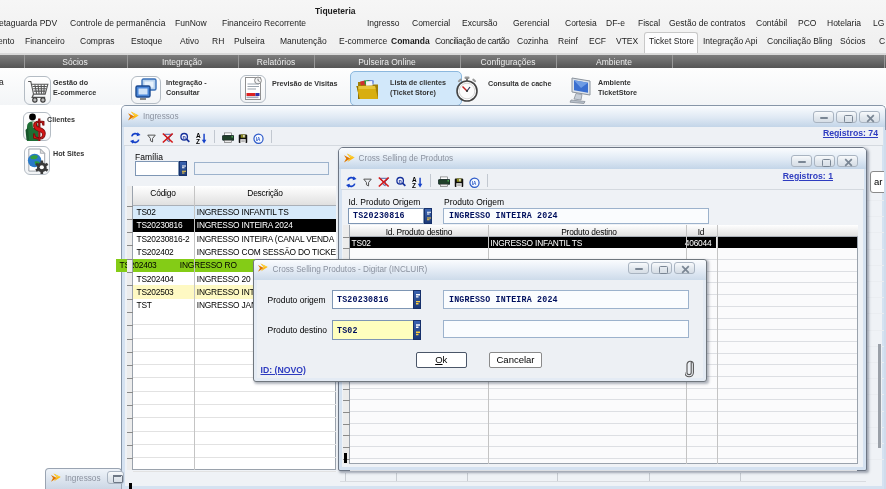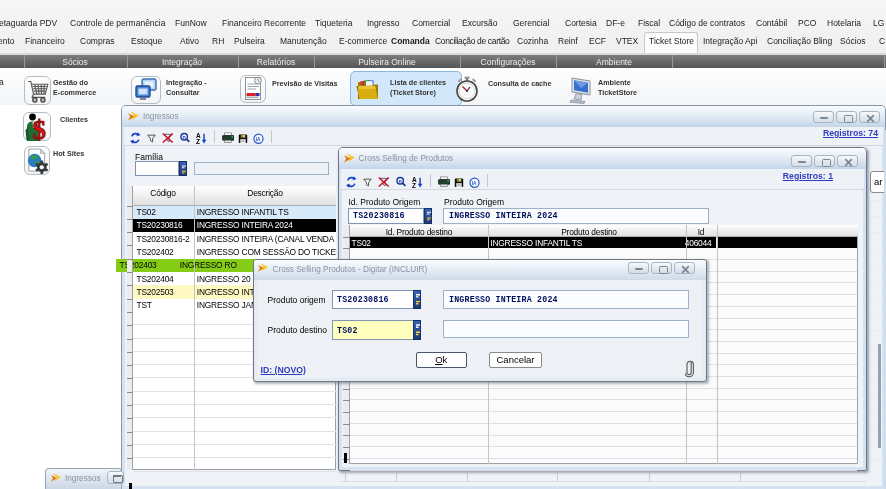--- a/index.html
+++ b/index.html
@@ -21,29 +21,29 @@
 .edit{position:absolute;background:#fff;border:1px solid #7e96b4;box-sizing:border-box;}
 .dbox{position:absolute;background:#fafcfe;border:1px solid #9cb2cc;box-sizing:border-box;}
 </style></head><body>
 
 <div class="ab" style="left:0;top:0;width:886px;height:53px;background:linear-gradient(#f6f6f6,#efefef);"></div>
 <div class="ab" style="left:0;top:53px;width:886px;height:2px;background:#d9d9d9;"></div>
 <div class="ab m1" style="left:-1px;top:18px;">etaguarda PDV</div>
 <div class="ab m1" style="left:70px;top:18px;">Controle de permanência</div>
 <div class="ab m1" style="left:175px;top:18px;">FunNow</div>
 <div class="ab m1" style="left:222px;top:18px;">Financeiro Recorrente</div>
-<div class="ab m1" style="left:315px;top:18px;">Tiqueteria</div>
+<div class="ab m1" style="left:315px;top:6px;font-weight:bold;">Tiqueteria</div>
 <div class="ab m1" style="left:367px;top:18px;">Ingresso</div>
 <div class="ab m1" style="left:412px;top:18px;">Comercial</div>
 <div class="ab m1" style="left:462px;top:18px;">Excursão</div>
 <div class="ab m1" style="left:513px;top:18px;">Gerencial</div>
 <div class="ab m1" style="left:565px;top:18px;">Cortesia</div>
 <div class="ab m1" style="left:606px;top:18px;">DF-e</div>
 <div class="ab m1" style="left:638px;top:18px;">Fiscal</div>
-<div class="ab m1" style="left:669px;top:18px;">Código de contratos</div>
+<div class="ab m1" style="left:669px;top:18px;">Gestão de contratos</div>
 <div class="ab m1" style="left:756px;top:18px;">Contábil</div>
 <div class="ab m1" style="left:798px;top:18px;">PCO</div>
 <div class="ab m1" style="left:827px;top:18px;">Hotelaria</div>
 <div class="ab m1" style="left:873px;top:18px;">LG</div>
 <div class="ab" style="left:644px;top:32px;width:54px;height:21px;background:#fcfcfd;border:1px solid #c8c8c8;border-bottom:none;border-radius:3px 3px 0 0;box-sizing:border-box;"></div>
 <div class="ab m1" style="left:-2px;top:36px;">ento</div>
 <div class="ab m1" style="left:25px;top:36px;">Financeiro</div>
 <div class="ab m1" style="left:80px;top:36px;">Compras</div>
 <div class="ab m1" style="left:131px;top:36px;">Estoque</div>
 <div class="ab m1" style="left:180px;top:36px;">Ativo</div>
@@ -151,21 +151,21 @@
 <div class="ab" style="left:23px;top:112px;width:28px;height:29px;border:1px solid #b4bcc4;border-radius:6px;background:linear-gradient(#fff,#f2f4f6);box-sizing:border-box;display:flex;align-items:center;justify-content:center;">
     <svg width="26" height="28" viewBox="0 0 26 28">
 <circle cx="8.5" cy="4" r="3.4" fill="#000"></circle>
 <path d="M3 28 L3 14 Q3 8.5 8.5 8.5 Q14 8.5 14 14 L14 28 z" fill="#1e6e34"></path>
 <path d="M8.5 9 L11.5 9 L11 15 L9 15 z" fill="#e8e8e8"></path>
 <path d="M9.6 9.5 L10.6 9.5 L10.4 14 L9.8 14z" fill="#d06010"></path>
 <path d="M2.5 27 L1.5 17 L4 14.5 L5 27z" fill="#17542a"></path>
 <text x="8.5" y="26" font-family="Liberation Serif,serif" font-size="27" font-weight="bold" fill="#d41414" stroke="#7a0a0a" stroke-width="0.9">$</text>
 </svg>
   </div>
-<div class="ab tlab" style="left:60px;top:115px;text-align:center;">Clientes</div>
+<div class="ab tlab" style="left:47px;top:115px;text-align:center;">Clientes</div>
 <div class="ab" style="left:24px;top:146px;width:26px;height:29px;border:1px solid #b4bcc4;border-radius:6px;background:linear-gradient(#fff,#f2f4f6);box-sizing:border-box;display:flex;align-items:center;justify-content:center;">
     <svg width="25" height="28" viewBox="0 0 25 28">
 <path d="M4 1.5 L16 1.5 L20.5 6 L20.5 24.5 L4 24.5 z" fill="#fff" stroke="#9aa0a8" stroke-width="1"></path>
 <path d="M16 1.5 L16 6 L20.5 6 z" fill="#e0e0e0" stroke="#9aa0a8" stroke-width="0.8"></path>
 <circle cx="10" cy="13.5" r="7" fill="#2a7ac8"></circle>
 <path d="M5.5 9.5 Q8.5 7 12.5 8.4 Q14.5 10 11.5 11.8 Q7.5 13 5.8 11.2 z" fill="#33a040"></path>
 <path d="M10 14.5 Q13 13.5 15.5 15.5 Q15 18 12.5 18.7 Q10 18 10 14.5 z" fill="#2a9a3a"></path>
 <g transform="translate(17.5,20.5)">
 <g fill="#3a3a3a">
 <rect x="-1.4" y="-7" width="2.8" height="14"></rect>

